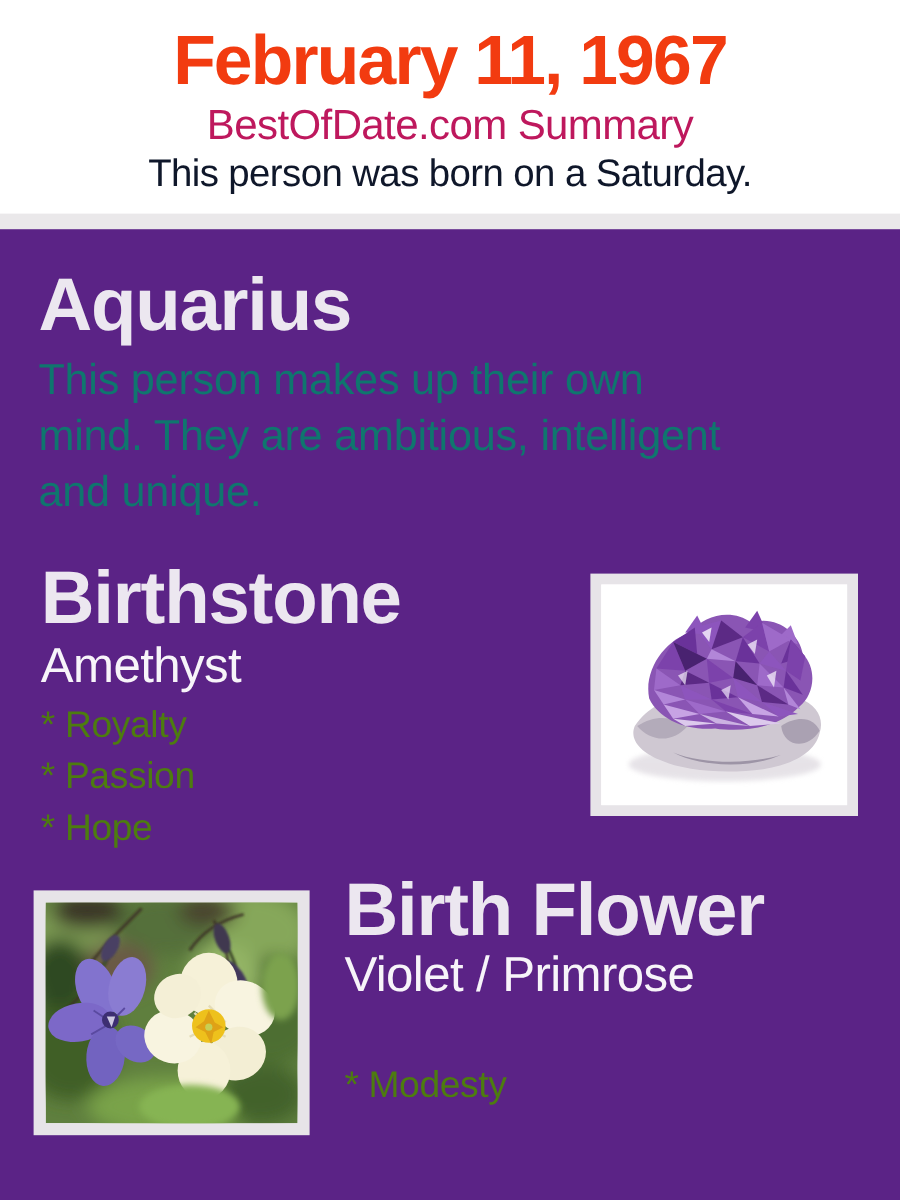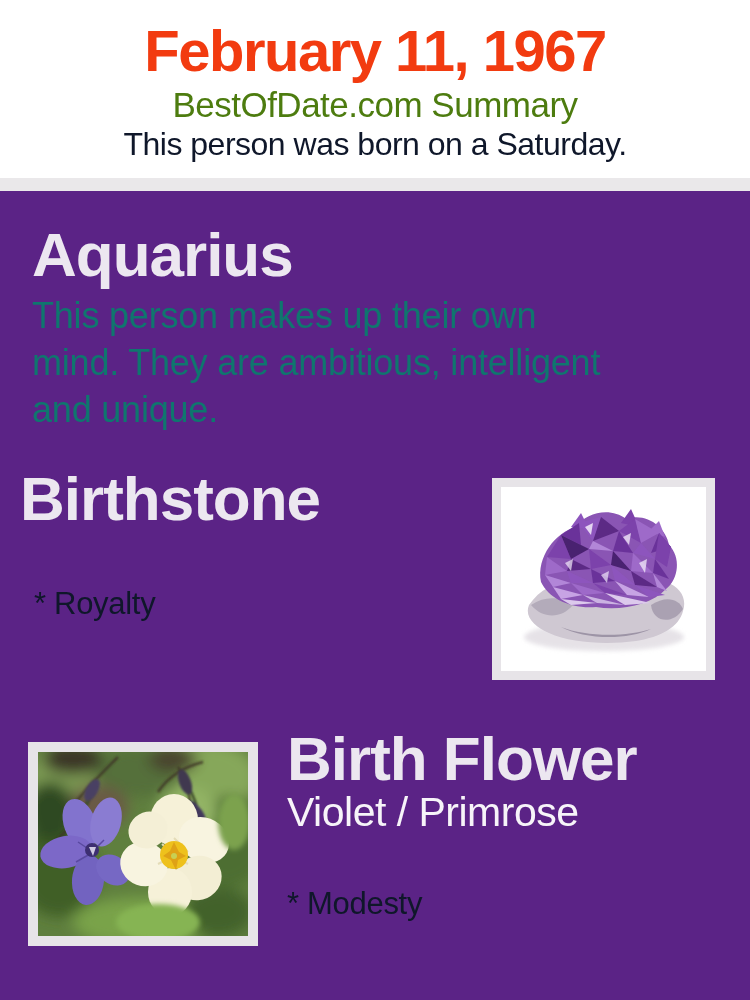--- a/index.html
+++ b/index.html
@@ -18,21 +18,21 @@
     font-size:58px;font-weight:700;
     letter-spacing:-1.5px;
     color:#F23B10;
     line-height:1;
   }
   .site-summary{
     left:0;right:0;top:87px;
     text-align:center;
     font-size:35px;font-weight:400;
     letter-spacing:-0.5px;
-    color:#4d7c0f;
+    color:#be185d;
     line-height:1;
   }
   .born-line{
     left:0;right:0;top:128px;
     text-align:center;
     font-size:32px;font-weight:400;
     letter-spacing:-0.5px;
     color:#0f172a;
     line-height:1;
   }
@@ -52,29 +52,29 @@
     line-height:1;
     white-space:nowrap;
   }
   .zodiac-title{left:32px;top:224px;}
   .zodiac-desc{
     left:32px;top:292px;width:600px;
     font-size:36px;line-height:47px;
     letter-spacing:-0.2px;
     color:#0f766e;
   }
-  .bs-title{left:20px;top:468px;}
+  .bs-title{left:34px;top:468px;}
   .sub-name{
     font-size:41px;font-weight:400;
     letter-spacing:-0.5px;
     color:#F7F4F9;line-height:1;
     white-space:nowrap;
   }
   .bs-name{left:34px;top:534px;}
-  .trait-list{font-size:31px;color:#0f172a;letter-spacing:-0.3px;}
+  .trait-list{font-size:31px;color:#4d7c0f;letter-spacing:-0.3px;}
   .bs-traits{left:34px;top:582px;line-height:43px;}
   .bf-title{left:287px;top:728px;}
   .bf-name{left:287px;top:792px;}
   .bf-traits{left:287px;top:850px;line-height:44px;margin-top:32px;}
   .trait-line{white-space:nowrap;}
   
   .figure{
     background:#E7E4E8;
     box-sizing:border-box;
   }
@@ -91,22 +91,25 @@
   <div class="abs site-summary">BestOfDate.com Summary</div>
   <div class="abs born-line">This person was born on a Saturday.</div>
   <div class="abs divider"></div>
 
   <div class="abs purple"></div>
 
   <div class="abs h-big zodiac-title">Aquarius</div>
   <div class="abs zodiac-desc">This person makes up their own mind. They are ambitious, intelligent and unique.</div>
 
   <div class="abs h-big bs-title">Birthstone</div>
+  <div class="abs sub-name bs-name">Amethyst</div>
   <div class="abs trait-list bs-traits">
     <div class="trait-line">* Royalty</div>
+    <div class="trait-line">* Passion</div>
+    <div class="trait-line">* Hope</div>
   </div>
 
   <div class="abs figure fig-amethyst">
     <svg width="205" height="184" viewBox="0 0 205 184">
       <defs>
         <filter id="soft2" x="-30%" y="-30%" width="160%" height="160%">
             <feGaussianBlur stdDeviation="2"></feGaussianBlur>
           </filter>
         <filter id="soft05" x="-20%" y="-20%" width="140%" height="140%">
             <feGaussianBlur stdDeviation="0.5"></feGaussianBlur>

